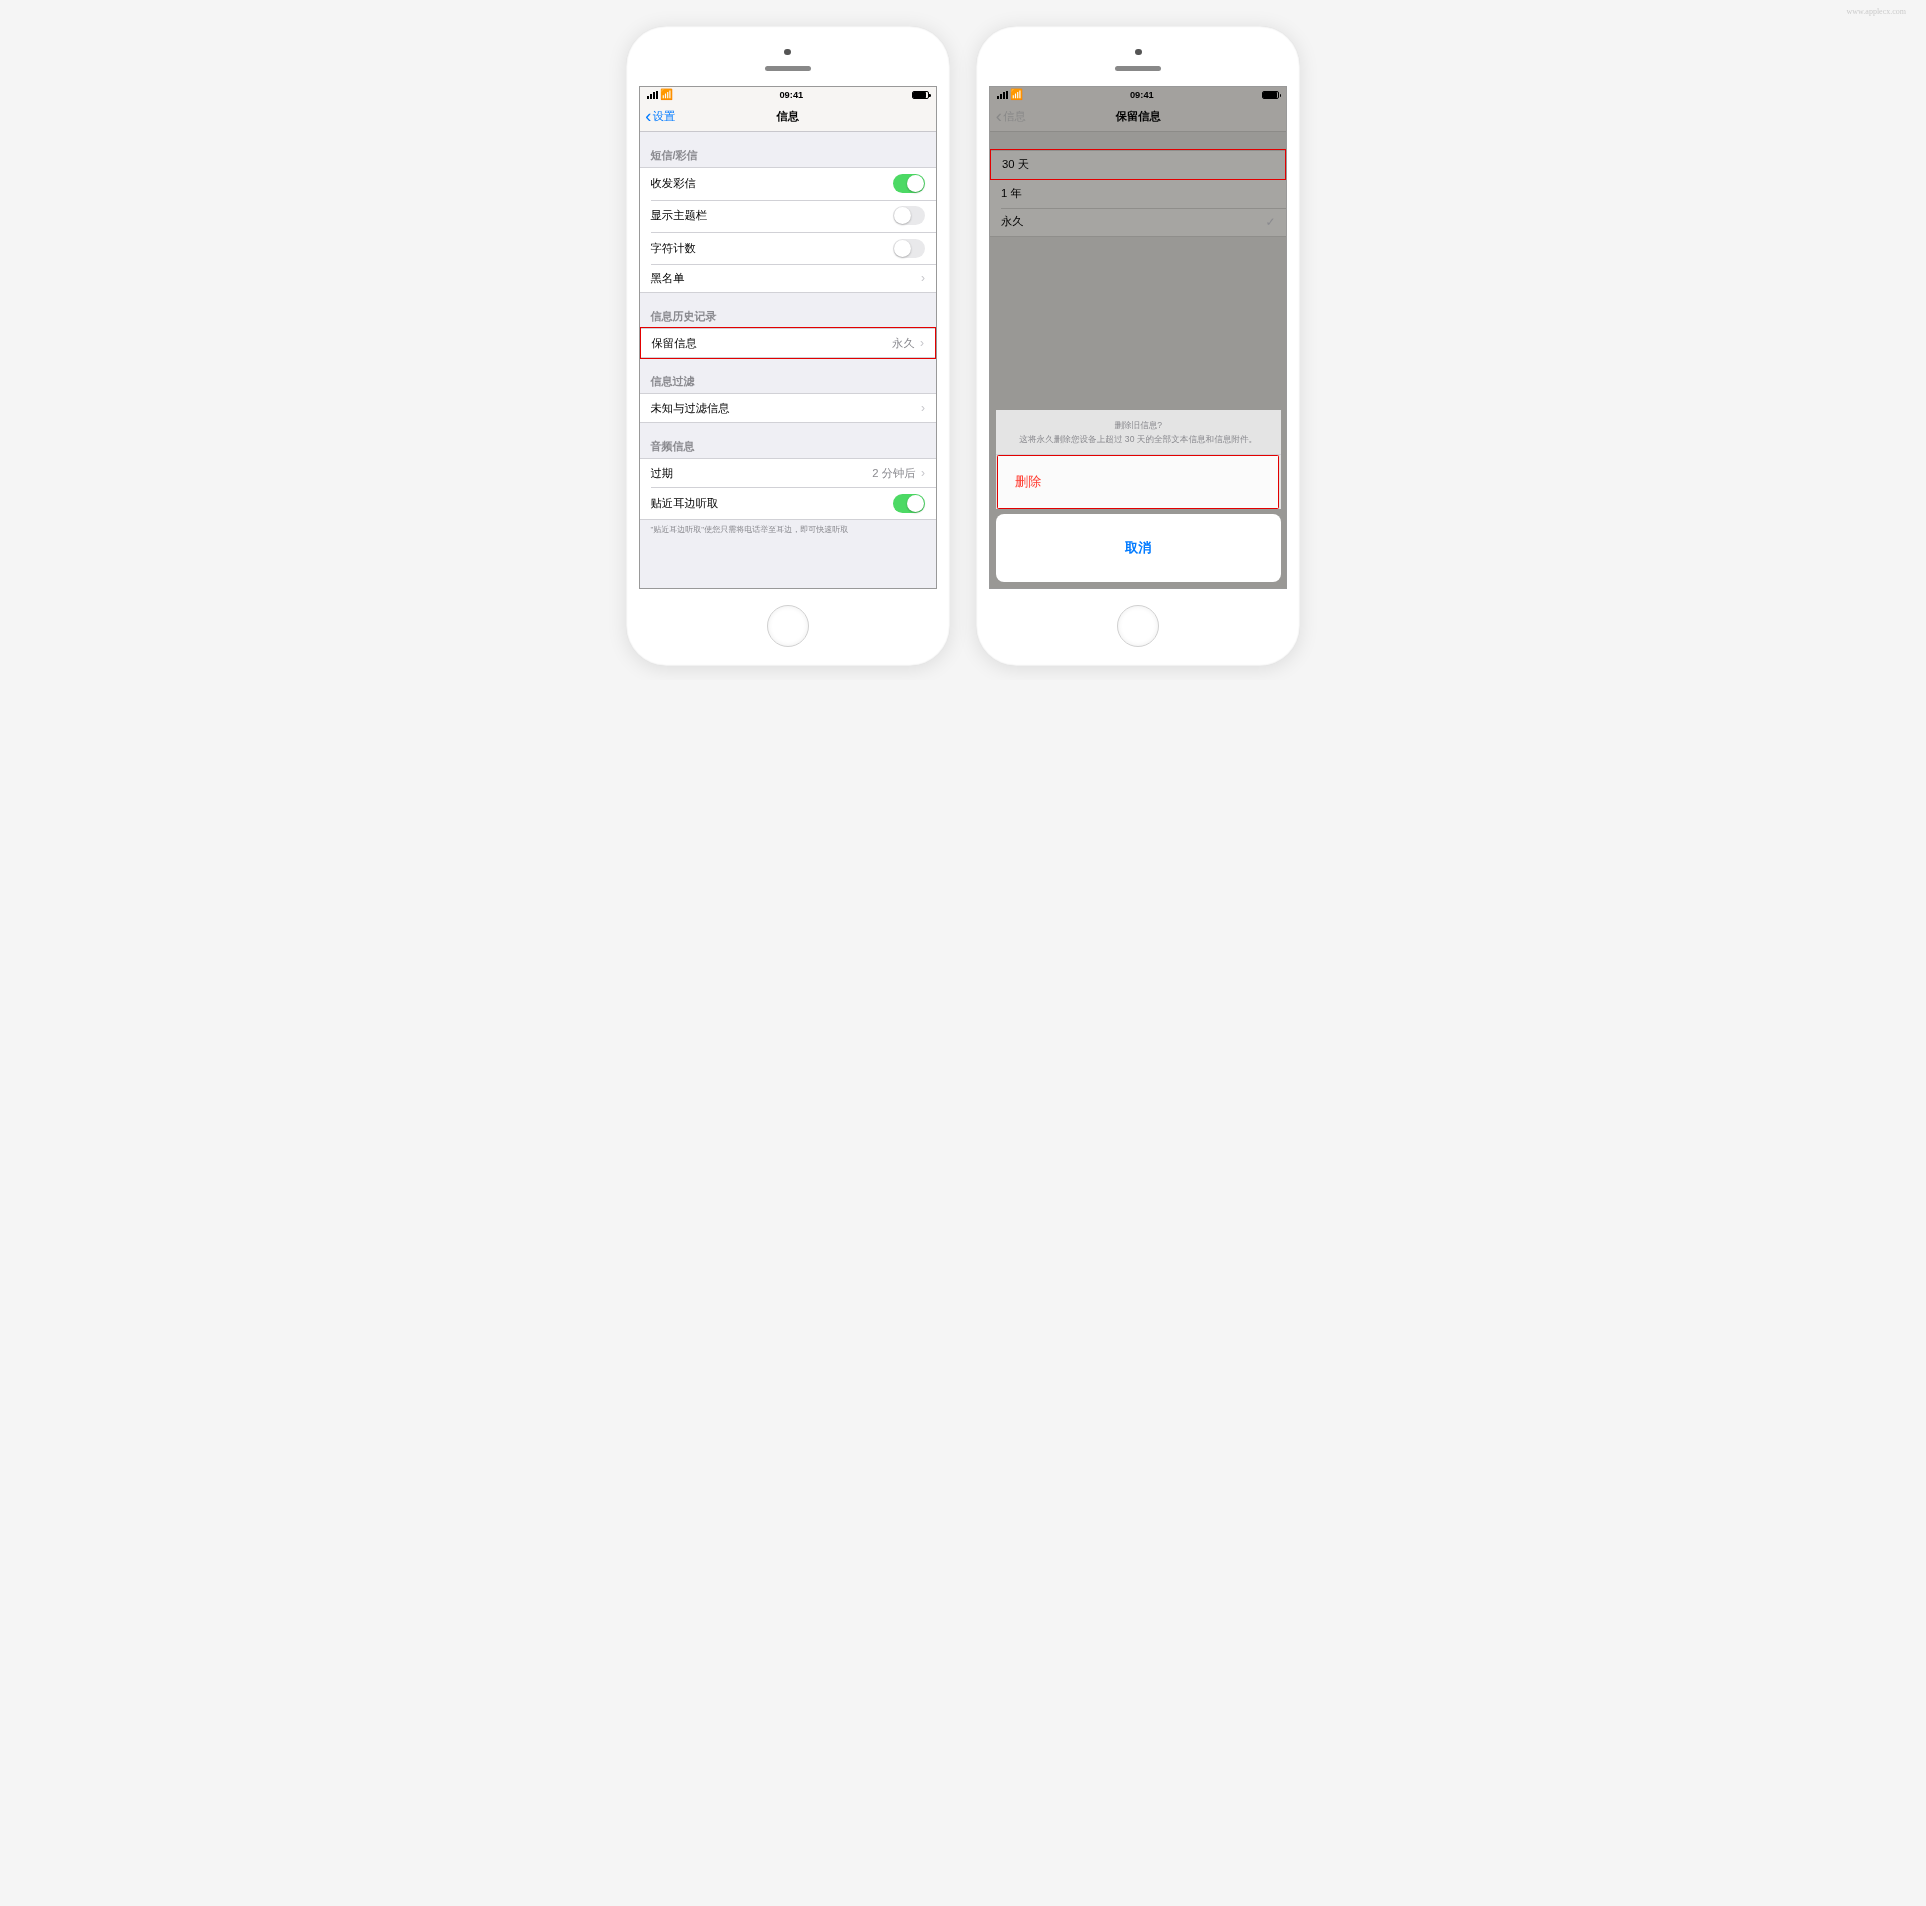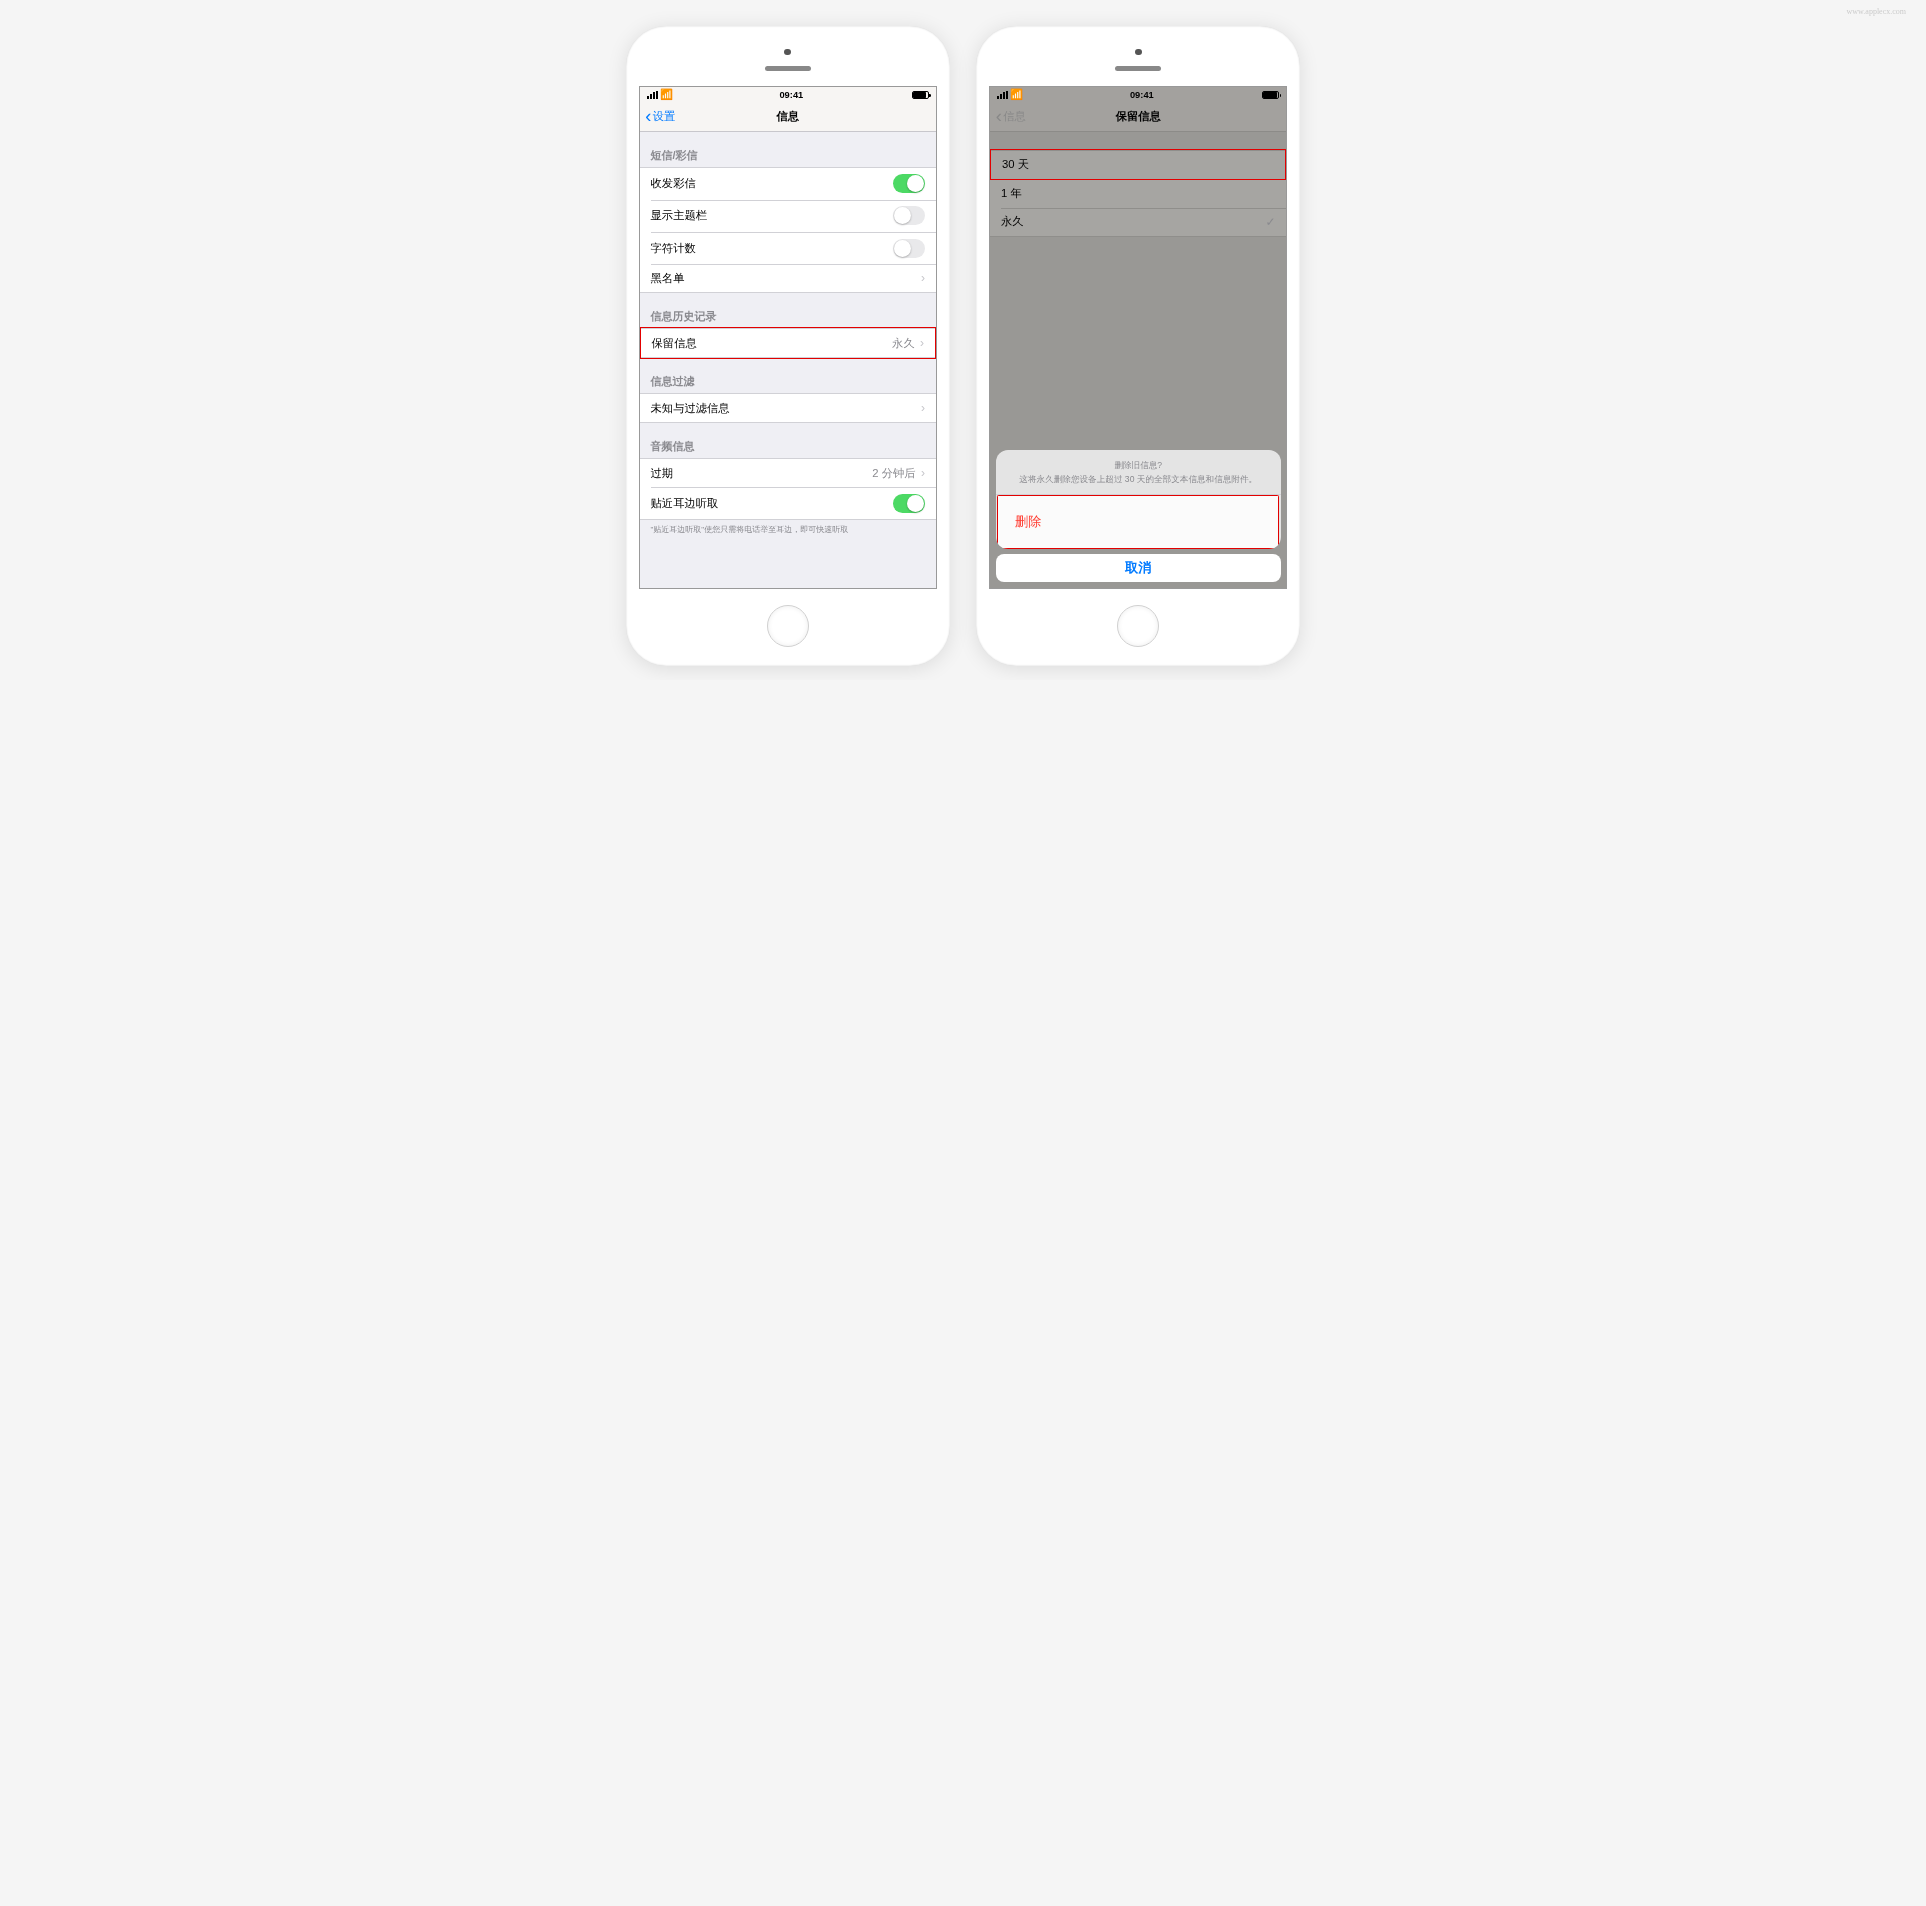--- a/index.html
+++ b/index.html
@@ -188,21 +188,21 @@
     .action-sheet {
       position: absolute;
       bottom: 0;
       left: 0;
       right: 0;
       padding: 5.3px;
       z-index: 10;
     }
     .as-group {
       background: #eaeaeaee;
-      border-radius: 12px;
+      border-radius: 0;
       overflow: hidden;
       margin-bottom: 5.3px;
       backdrop-filter: blur(4px);
     }
     .as-header {
       padding: 9.3px 13.2px;
       text-align: center;
       color: #8a8a8f;
       font-size: 8.6px;
       line-height: 1.4;
@@ -211,21 +211,21 @@
     .as-header-title { font-weight: 400; margin-bottom: 1.3px; }
     .as-button {
       padding: 17px;
       font-size: 13.2px;
       background: #fdfdfde8;
     }
     .as-delete { color: #ff3b30; }
     .as-cancel {
       background: #fff;
       border-radius: 8px;
-      padding: 5px;
+      padding: 25px;
       text-align: center;
       font-size: 13.2px;
       font-weight: 600;
       color: #007aff;
     }
     .as-red-box { border: 1.3px solid #e30000; border-radius: 1.3px; margin: 0 1.3px;}
 
     .home-button {
       width: 42px; height: 42px;
       border: 1.3px solid #d0d0d0;

